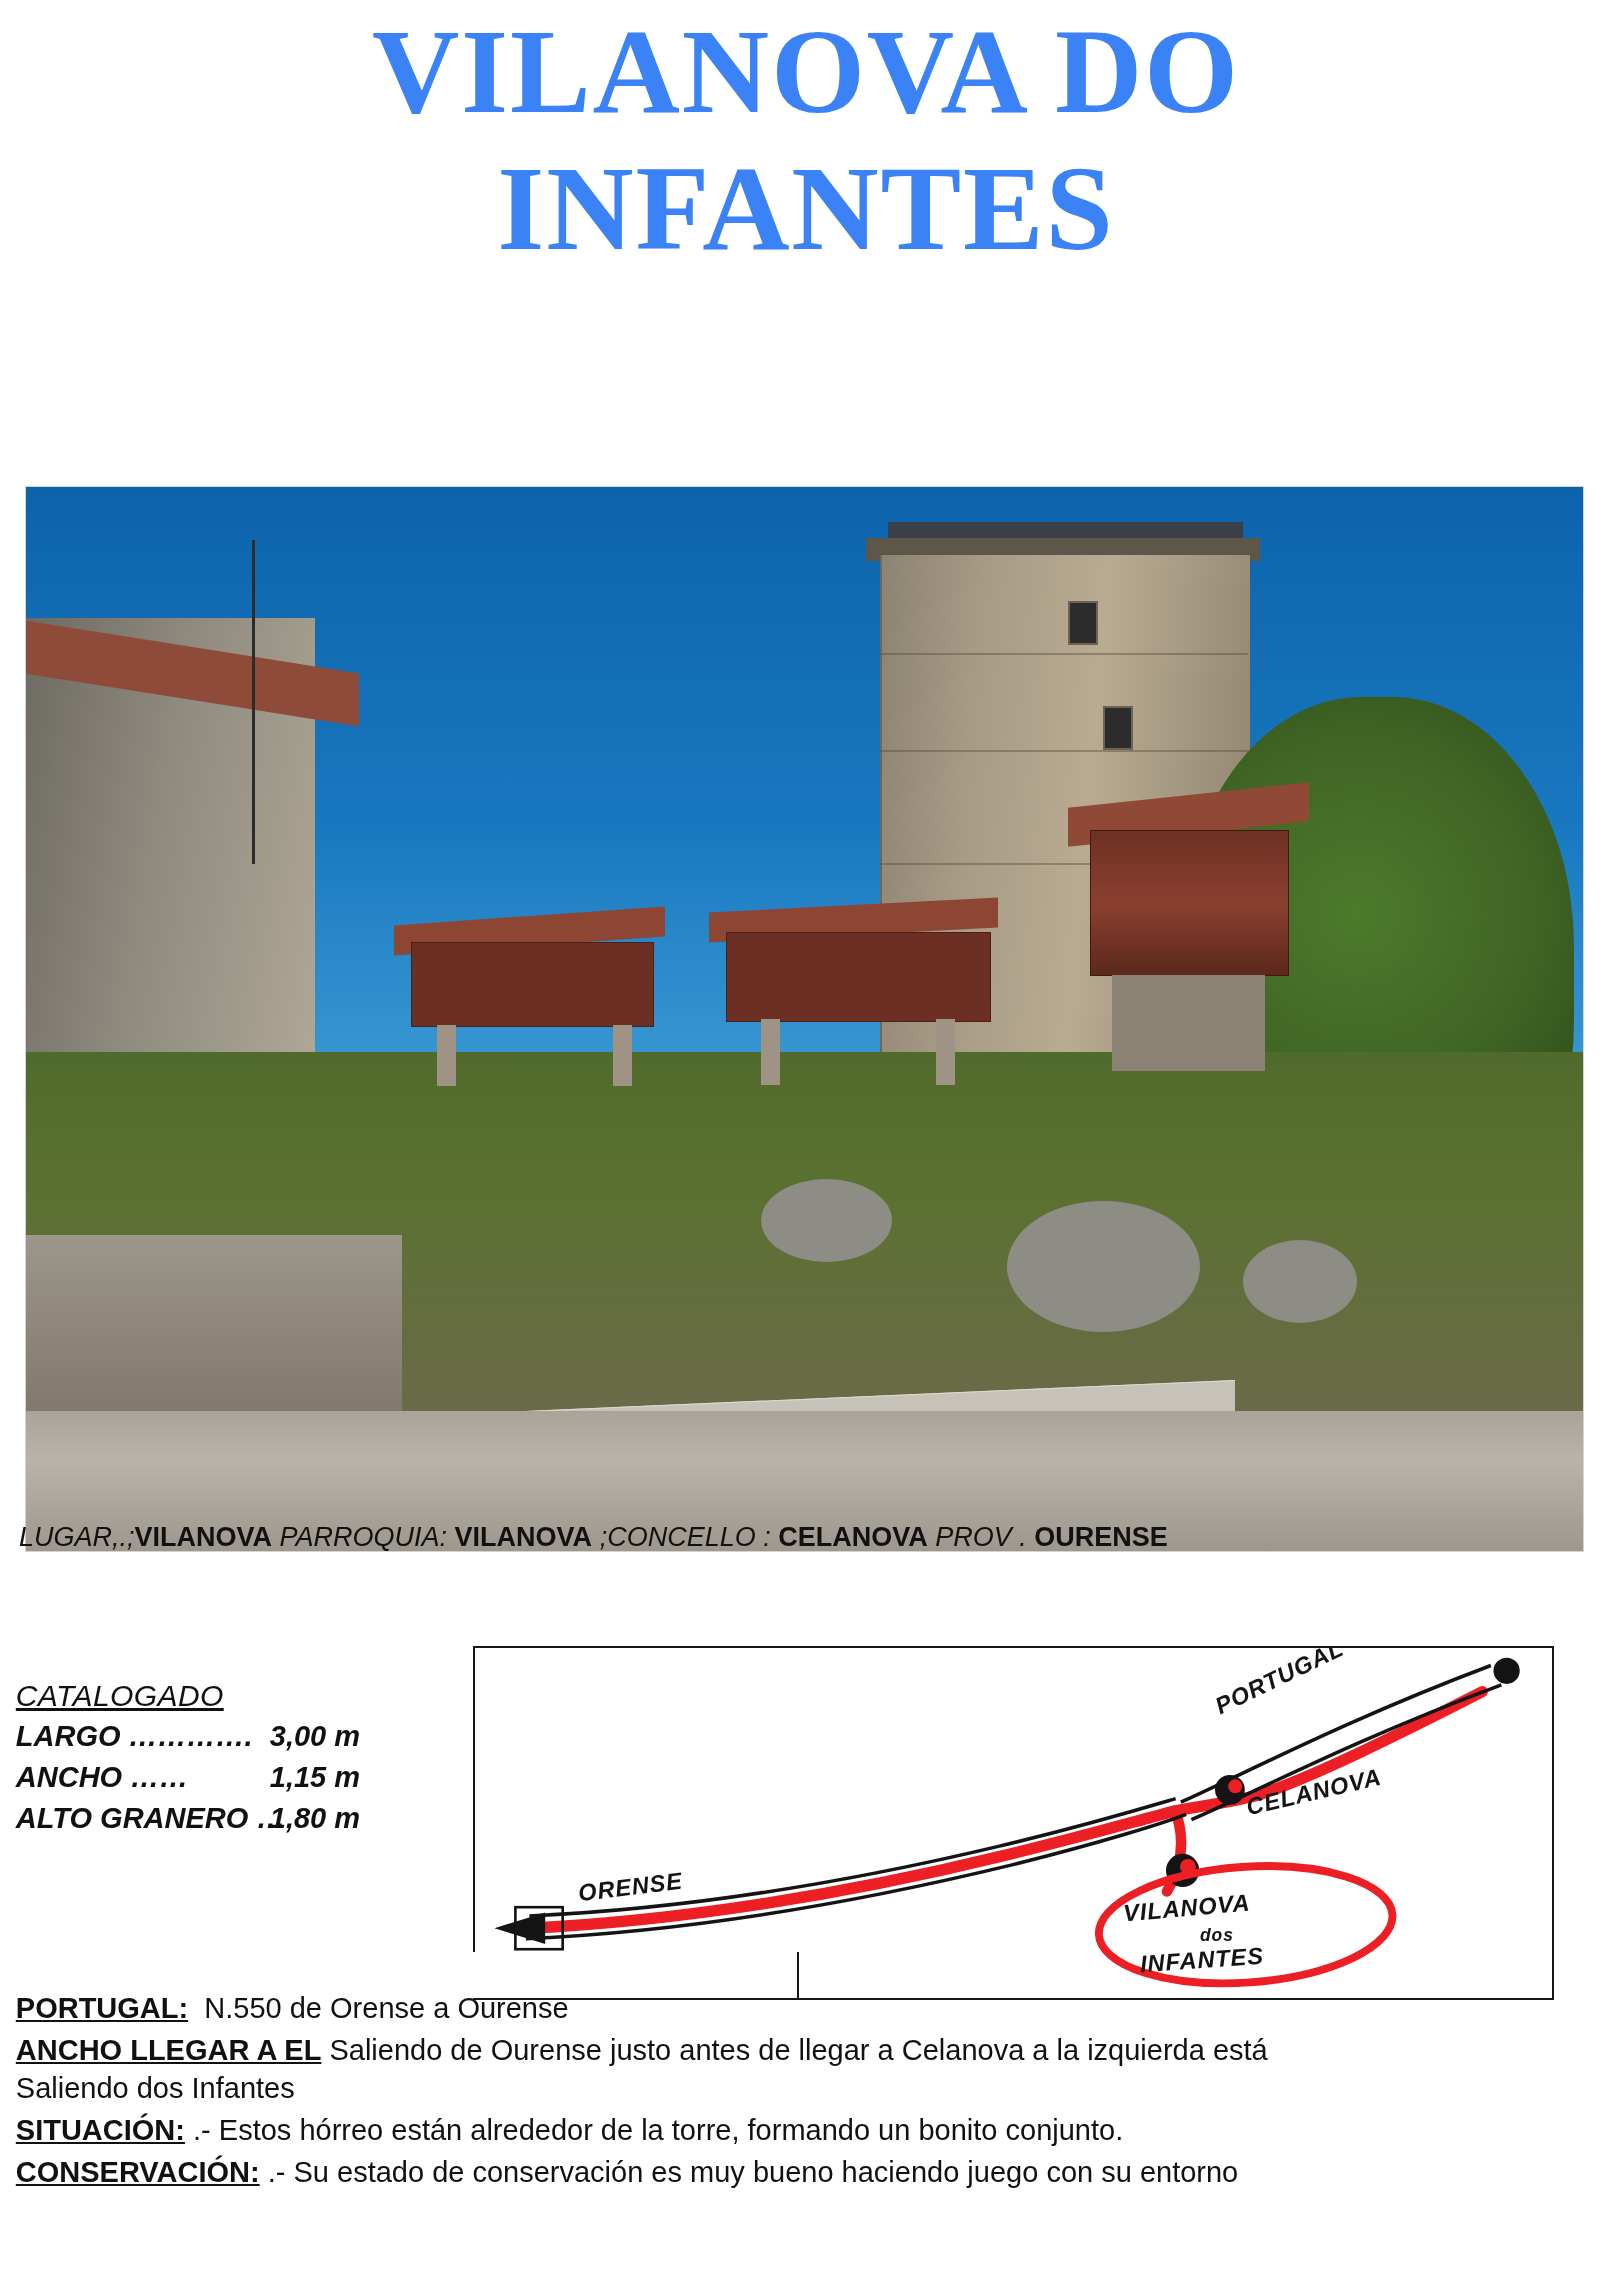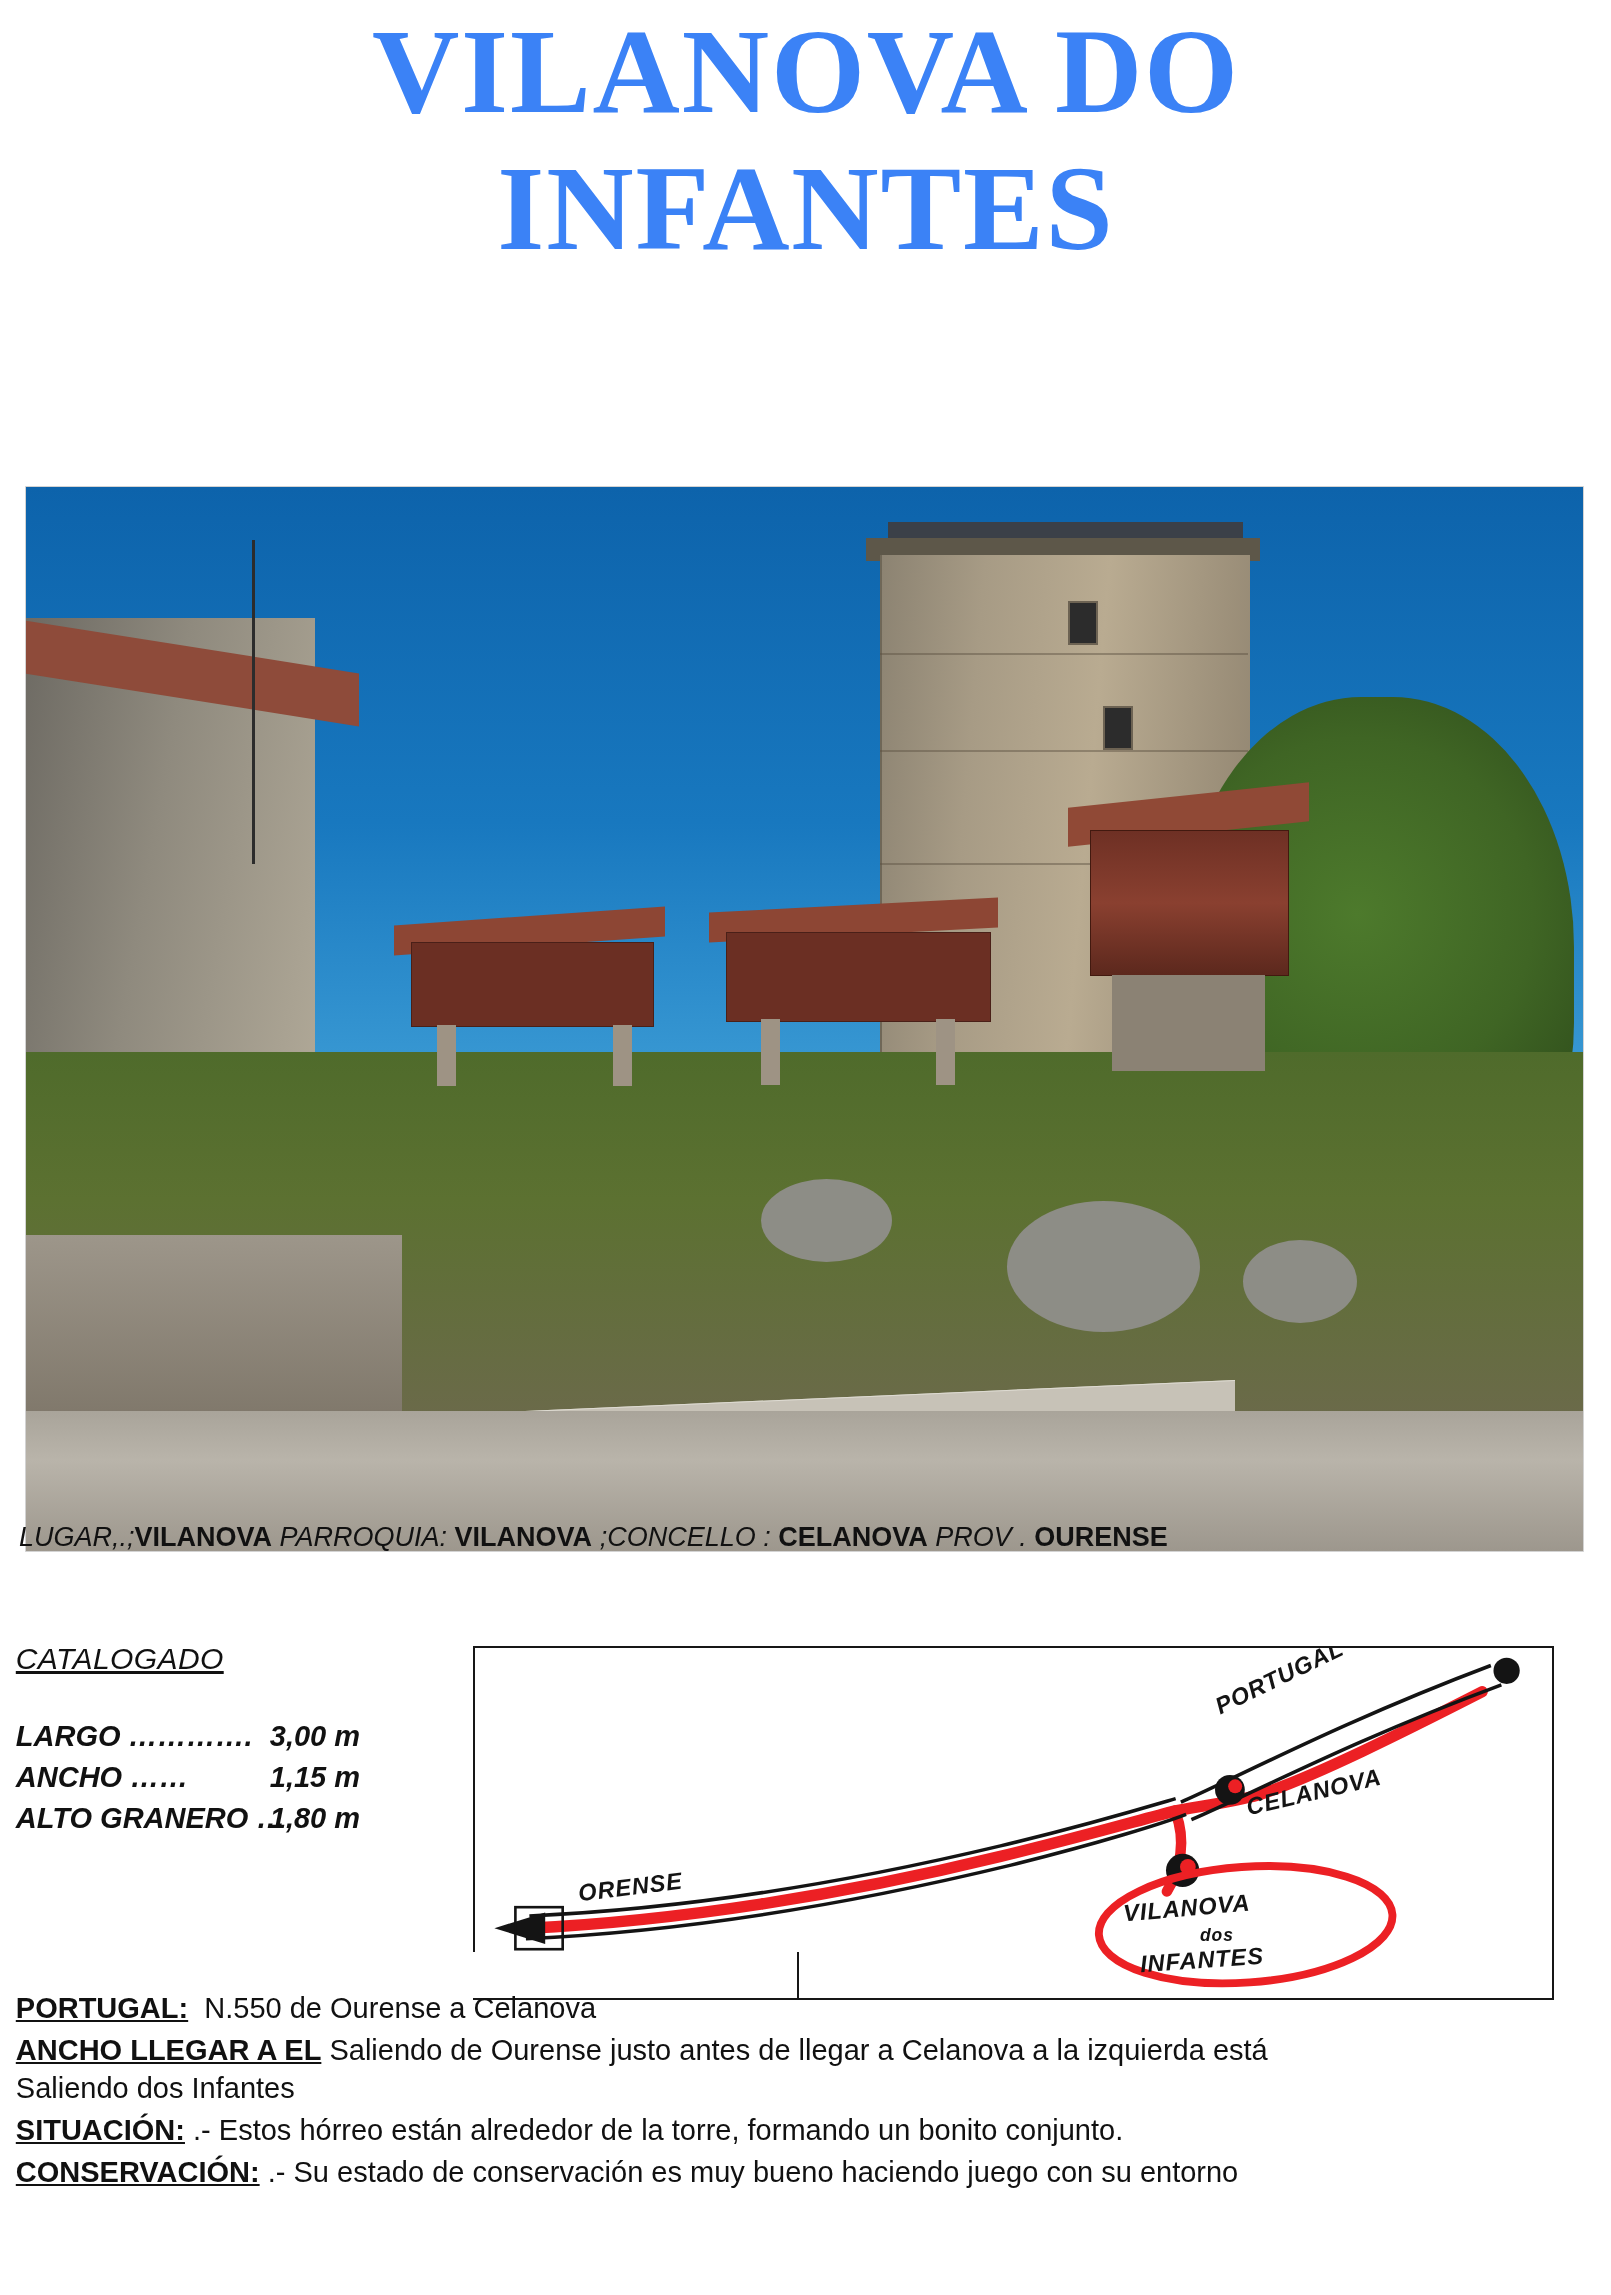--- a/index.html
+++ b/index.html
@@ -147,21 +147,21 @@
     font-size: 27px;
     white-space: nowrap;
   }
   .cap-it { font-style: italic; }
   .cap-bold { font-weight: bold; }
 
   
   .catalogado {
     position: absolute;
     left: 15.8px;
-    top: 1642px;
+    top: 1679px;
     font-size: 30px;
     font-style: italic;
     text-decoration: underline;
     letter-spacing: 0.4px;
   }
   .dims {
     position: absolute;
     left: 15.8px;
     top: 1716px;
     width: 473px;
@@ -331,21 +331,21 @@
   <span class="map-label" style="left:103px; top:226px; transform:rotate(-7deg);">ORENSE</span>
   <span class="map-label" style="left:648px; top:247px; transform:rotate(-5deg);">VILANOVA</span>
   <span class="map-label" style="left:725px; top:277px; font-size:17.5px;">dos</span>
   <span class="map-label" style="left:665px; top:299px; transform:rotate(-4deg);">INFANTES</span>
 </div>
 <div class="map-notch"></div>
 
 <div class="bottom">
   <div class="bl">
     <span class="hd">PORTUGAL:</span>
-    &nbsp;<span>N.550 de Ourense a Celanova</span>
+    &nbsp;<span>N.550 de Orense a Ourense</span>
   </div>
   <div class="bl">
     <span class="hd">ANCHO LLEGAR A EL</span>
     <span>Saliendo de Ourense justo antes de llegar a Celanova a la izquierda está</span>
     <span class="indent-line">Saliendo dos Infantes</span>
   </div>
   <div class="bl">
     <span class="hd">SITUACIÓN:</span>
     <span>.- Estos hórreo están alrededor de la torre, formando un bonito conjunto.</span>
   </div>

